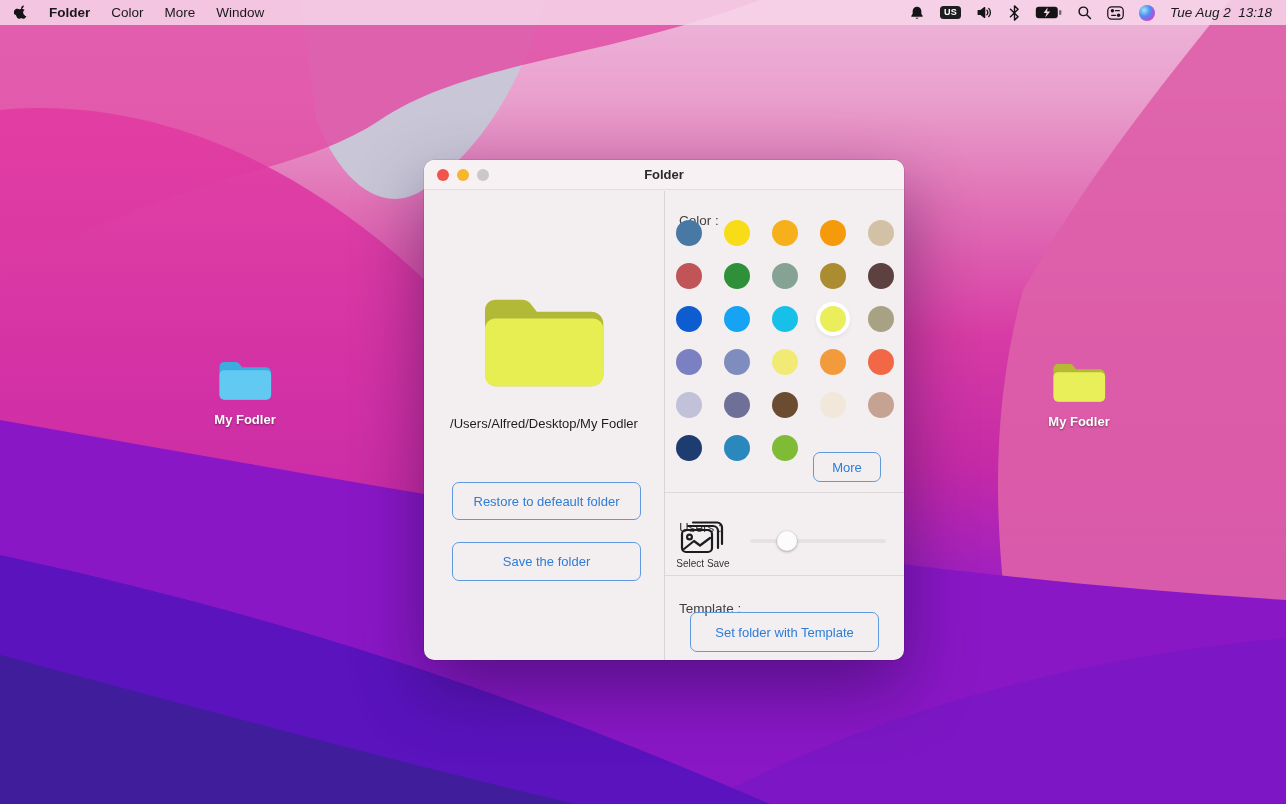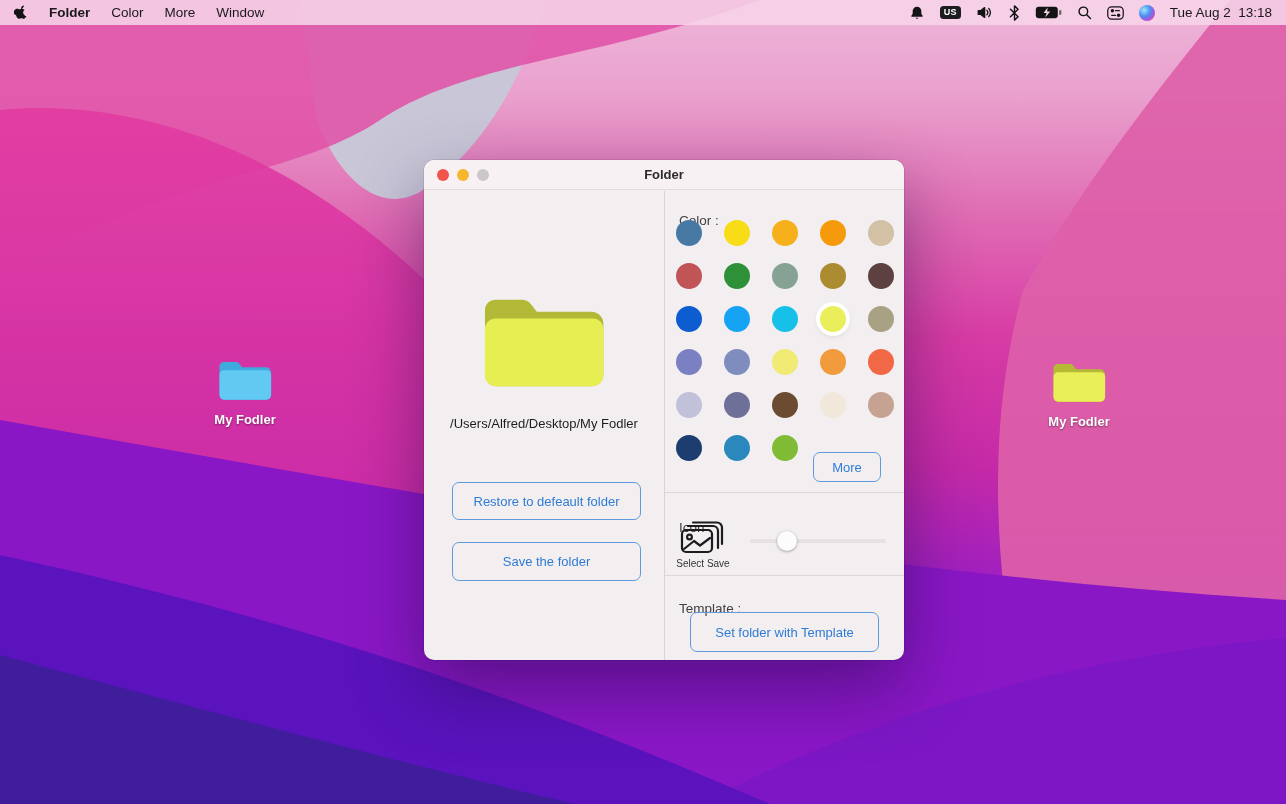--- a/index.html
+++ b/index.html
@@ -21,21 +21,21 @@
   .mb-item { cursor:default; }
   .mb-right { margin-left:auto; display:flex; align-items:center; gap:15px; }
   .mb-ic { display:flex; align-items:center; justify-content:flex-start; height:17px; }
   .mb-ic svg { display:block; }
   .kbd-badge {
     background:#1d1d20; color:#fff; font-size:9px; font-weight:bold;
     border-radius:3.5px; padding:2px 4px; line-height:1; letter-spacing:.2px;
   }
   .siri-orb { width:16px; height:16px; border-radius:50%;
     background:radial-gradient(circle at 32% 32%, #9fe6f5 0%, #4e8df2 40%, #b44fd6 70%, #e4538a 95%); }
-  .mb-clock { white-space:pre; }
+  .mb-clock { white-space:pre;font-style:italic; }
 
   
   .desk-icon { position:absolute; width:98px; display:flex; flex-direction:column; align-items:center; cursor:pointer; }
   .desk-icon svg { width:58px; height:46px; }
   .desk-label { margin-top:9px; font-size:13px; font-weight:bold; color:#fff; text-shadow:0 1px 2px rgba(0,0,0,.45); }
 
   
   .folder-blue  .f-tab  { fill:var(--blue-tab); }
   .folder-blue  .f-body { fill:var(--blue-body); }
   .folder-yellow .f-tab  { fill:var(--yellow-tab); }
@@ -269,21 +269,21 @@
             <div class="swatch" style="background: rgb(107, 76, 48);"></div>
             <div class="swatch" style="background: rgb(241, 231, 218);"></div>
             <div class="swatch" style="background: rgb(198, 162, 147);"></div>
             <div class="swatch" style="background: rgb(29, 61, 112);"></div>
             <div class="swatch" style="background: rgb(42, 136, 189);"></div>
             <div class="swatch" style="background: rgb(128, 187, 53);"></div>
           </div>
         <button id="more-btn" class="ghost-btn">More</button>
 
         <div id="div-icon" class="hdiv"></div>
-        <div id="icon-label" class="section-label">Icon :</div>
+        <div id="icon-label" class="section-label">Users :</div>
 
         <svg id="select-icon-glyph" viewBox="0 0 44 35" fill="none" stroke="#1c1c1e" stroke-width="2.2" stroke-linecap="round" stroke-linejoin="round">
           <rect x="2" y="9" width="30" height="22" rx="4"></rect>
           <circle cx="9.5" cy="16" r="2.4"></circle>
           <path d="M4 28 L14 20 L20 24.5 L30 17"></path>
           <path d="M8 5 H33 a5 5 0 0 1 5 5 V27"></path>
           <path d="M13 1.5 H37 a5 5 0 0 1 5 5 V23"></path>
         </svg>
         <div id="select-icon-label">Select Save</div>
 

